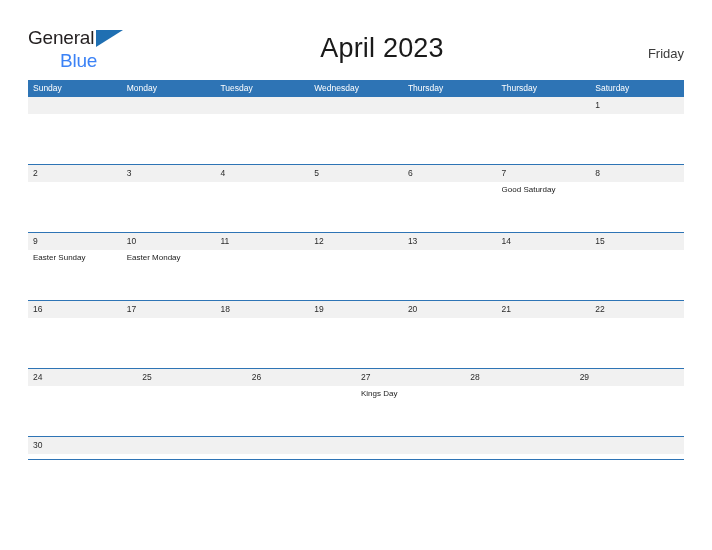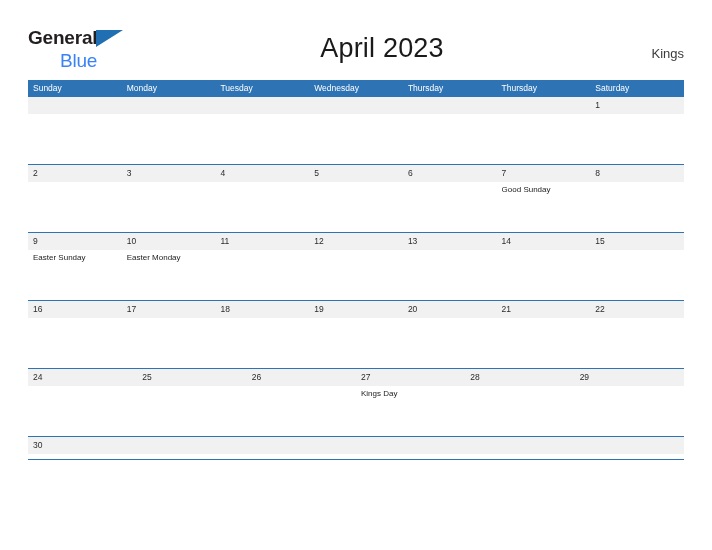--- a/index.html
+++ b/index.html
@@ -31,21 +31,21 @@
     line-height: 1;
     user-select: none;
   }
   .logo-row1 {
     position: relative;
     height: 22px;
     display: block;
   }
   .logo-general {
     font-size: 19px;
-    font-weight: 700;
+    font-weight: 400;
     color: #231f20;
     letter-spacing: -0.2px;
     font-family: "Liberation Sans", sans-serif;
   }
   .logo-triangle {
     position: absolute;
     left: 68px;
     top: 2px;
     width: 0;
     height: 0;
@@ -169,21 +169,21 @@
   <div class="logo">
     <span class="logo-row1">
       <span class="logo-general">General</span>
       <span class="logo-triangle"></span>
     </span>
     <span class="logo-blue">Blue</span>
   </div>
 
   <div class="cal-title">April 2023</div>
 
-  <div class="cal-country">Kings</div>
+  <div class="cal-country">Friday</div>
 
 </div>
 
 <div class="calendar">
   <div class="weekday-header">
       <div class="weekday-cell">Sunday</div>
       <div class="weekday-cell">Monday</div>
       <div class="weekday-cell">Tuesday</div>
       <div class="weekday-cell">Wednesday</div>
       <div class="weekday-cell">Thursday</div>
@@ -229,21 +229,21 @@
           </div>
           <div class="day-cell">
             <div class="day-number-band">5</div>
           </div>
           <div class="day-cell">
             <div class="day-number-band">6</div>
           </div>
           <div class="day-cell">
             <div class="day-number-band">7</div>
             <div class="day-events">
-              <div class="day-event">Good Sunday</div>
+              <div class="day-event">Good Saturday</div>
             </div>
           </div>
           <div class="day-cell">
             <div class="day-number-band">8</div>
           </div>
         </div>
       </div>
       <div class="week-row">
         <div class="week-cells">
           <div class="day-cell">

